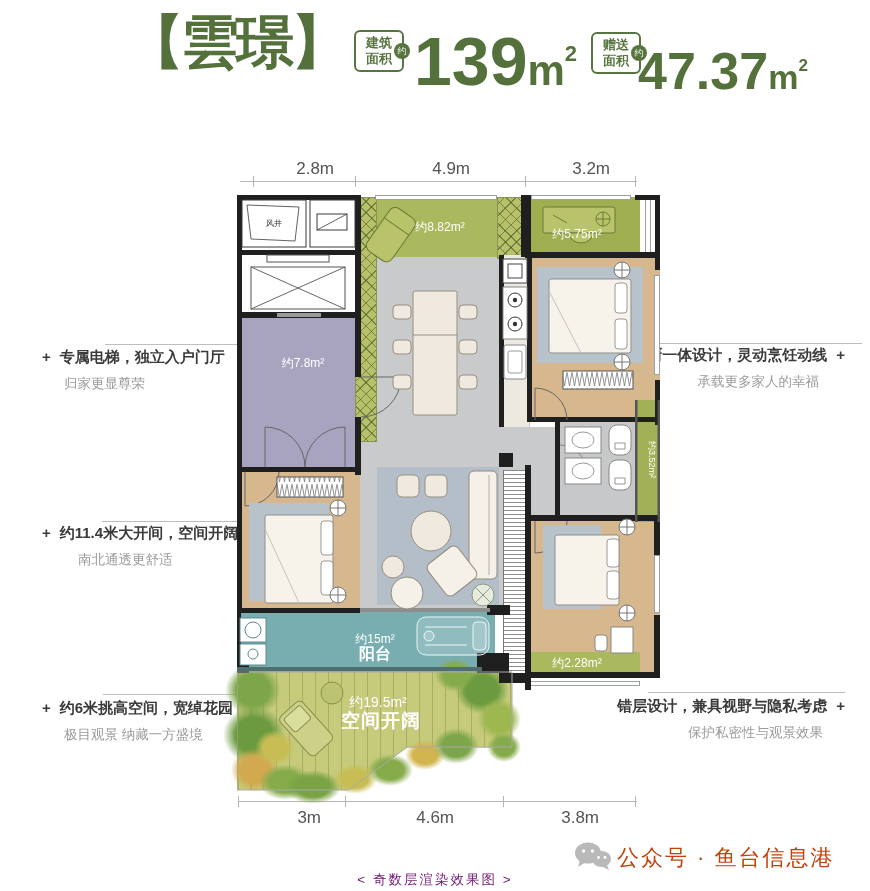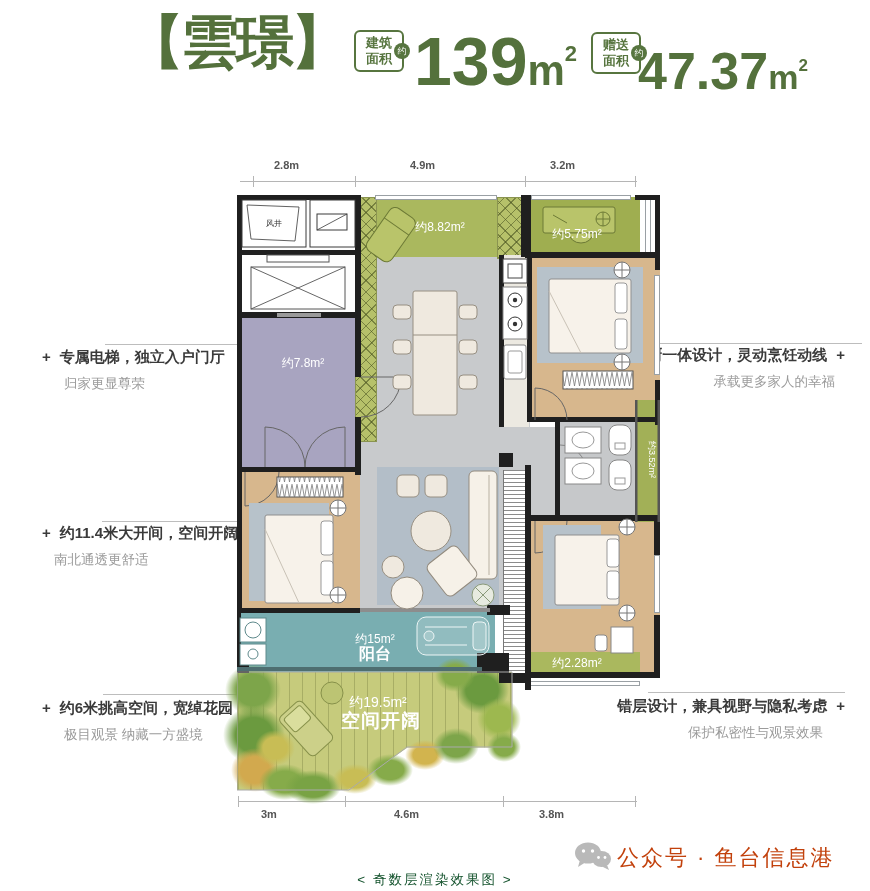--- a/index.html
+++ b/index.html
@@ -12,21 +12,21 @@
       display:flex;flex-direction:column;justify-content:center;text-align:center;
       font-size:13px;font-weight:bold;color:#57753f;line-height:1.2;}
   .metric-badge{position:absolute;right:-8px;top:50%;transform:translateY(-50%);width:16px;height:16px;
       border-radius:50%;background:#57753f;color:#fff;font-size:9px;line-height:16px;text-align:center;font-weight:normal;}
   .metric-value{position:absolute;color:#54713c;font-weight:600;line-height:1;white-space:nowrap;margin-top:21px;}
   .metric-value .unit{font-weight:600;}
   .metric-value .sup{font-weight:600;vertical-align:super;}
   
   .dim-line{position:absolute;background:#b5b5b5;height:1px;}
   .dim-tick{position:absolute;background:#b5b5b5;width:1px;height:11px;}
-  .dim-lbl{position:absolute;width:60px;text-align:left;font-size:11px;color:#555;font-weight:bold;}
+  .dim-lbl{position:absolute;width:60px;text-align:right;font-size:17px;color:#555;}
   
   .leader{position:absolute;background:#bdbdbd;height:1px;}
   .ann{position:absolute;font-size:15px;color:#3a3a3a;}
   .ann .row{display:flex;gap:9px;font-weight:bold;white-space:nowrap;}
   .ann .sub{margin-top:8px;font-weight:normal;font-size:13.5px;color:#9b9b9b;white-space:nowrap;}
   .ann.right{text-align:right;}
   .ann.right .row{justify-content:flex-end;}
   
   .plan{position:absolute;left:237px;top:195px;width:423px;height:600px;}
   .fl{position:absolute;}
@@ -36,21 +36,21 @@
   .curtain{background:repeating-linear-gradient(180deg,#8b8b8b 0 1px,#fff 1px 4px);border-left:1px solid #777;border-right:1px solid #777;}
   .win{position:absolute;background:#fff;border:1px solid #9aa0a4;box-sizing:border-box;}
   .deck{background-color:#c6cb7c;
      background-image:repeating-linear-gradient(90deg,rgba(98,105,48,.3) 0 1.5px,transparent 1.5px 13px);
      clip-path:polygon(0 0,100% 0,100% 64%,62% 64%,40% 100%,0 100%);}
   .blob{position:absolute;border-radius:50%;}
   .plan-svg{position:absolute;left:0;top:0;width:423px;height:600px;}
   .plbl{position:absolute;color:#fff;font-size:11px;text-align:center;white-space:nowrap;}
   .plbl.big{font-weight:bold;}
   
-  .caption{position:absolute;left:50%;transform:translateX(-50%);top:871px;font-size:13.5px;color:#14532d;letter-spacing:2px;white-space:nowrap;}
+  .caption{position:absolute;left:50%;transform:translateX(-50%);top:871px;font-size:13.5px;color:#701a75;letter-spacing:2px;white-space:nowrap;}
   .wechat-txt{position:absolute;left:617px;top:843px;font-size:22px;color:#c2410c;letter-spacing:2px;white-space:nowrap;}
 </style>
 </head>
 <body>
 
 <div class="page">
 
   <div class="title">【雲璟】</div>
 
   <div class="metric-box" style="left:354px;top:30px;">
@@ -100,35 +100,35 @@
         <span>+</span>
         <span>专属电梯，独立入户门厅</span>
       </div>
     <div class="sub" style="margin-left:22px;">归家更显尊荣</div>
   </div>
   <div class="ann" style="left:42px;top:524px;">
     <div class="row">
         <span>+</span>
         <span>约11.4米大开间，空间开阔</span>
       </div>
-    <div class="sub" style="margin-left:12px;">南北通透更舒适</div>
+    <div class="sub" style="margin-left:36px;">南北通透更舒适</div>
   </div>
   <div class="ann" style="left:42px;top:699px;">
     <div class="row">
         <span>+</span>
         <span>约6米挑高空间，宽绰花园</span>
       </div>
     <div class="sub" style="margin-left:22px;">极目观景  纳藏一方盛境</div>
   </div>
   <div class="ann right" style="right:25px;top:346px;">
     <div class="row">
         <span>餐厨一体设计，灵动烹饪动线</span>
         <span>+</span>
       </div>
-    <div class="sub" style="margin-right:10px;">承载更多家人的幸福</div>
+    <div class="sub" style="margin-right:26px;">承载更多家人的幸福</div>
   </div>
   <div class="ann right" style="right:25px;top:697px;">
     <div class="row">
         <span>错层设计，兼具视野与隐私考虑</span>
         <span>+</span>
       </div>
     <div class="sub" style="margin-right:22px;">保护私密性与观景效果</div>
   </div>
 
   <div class="plan">

